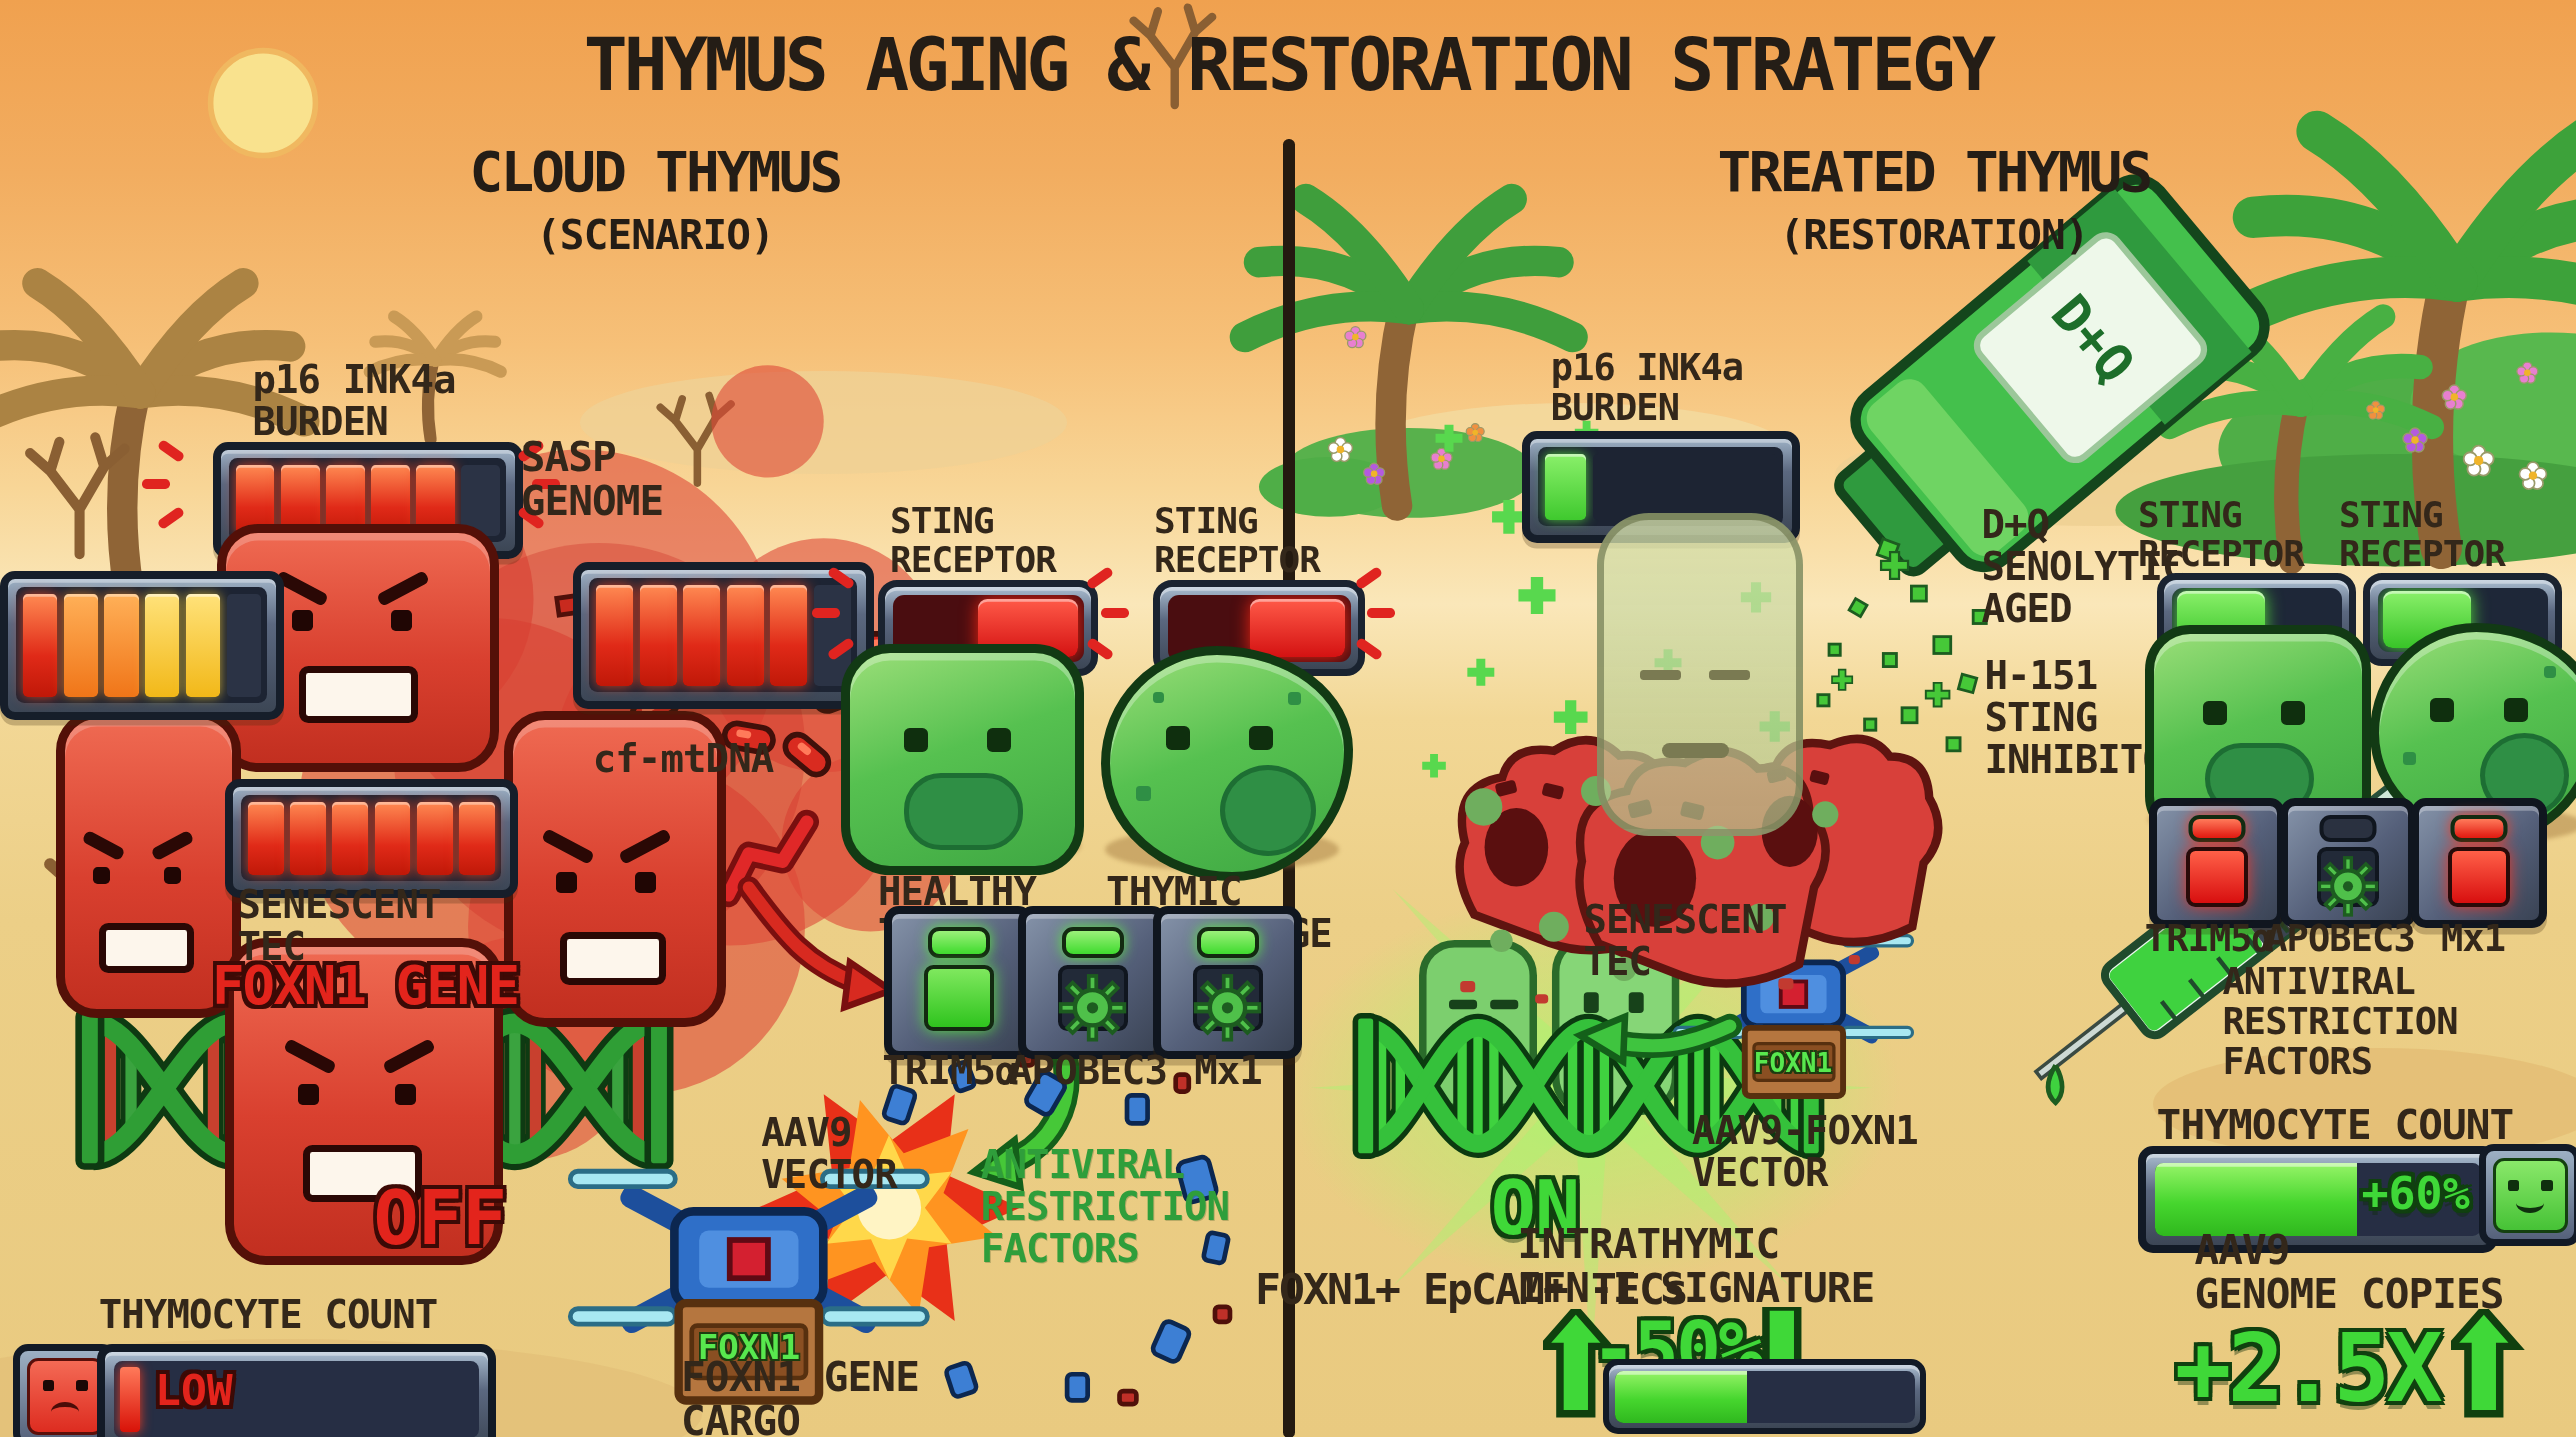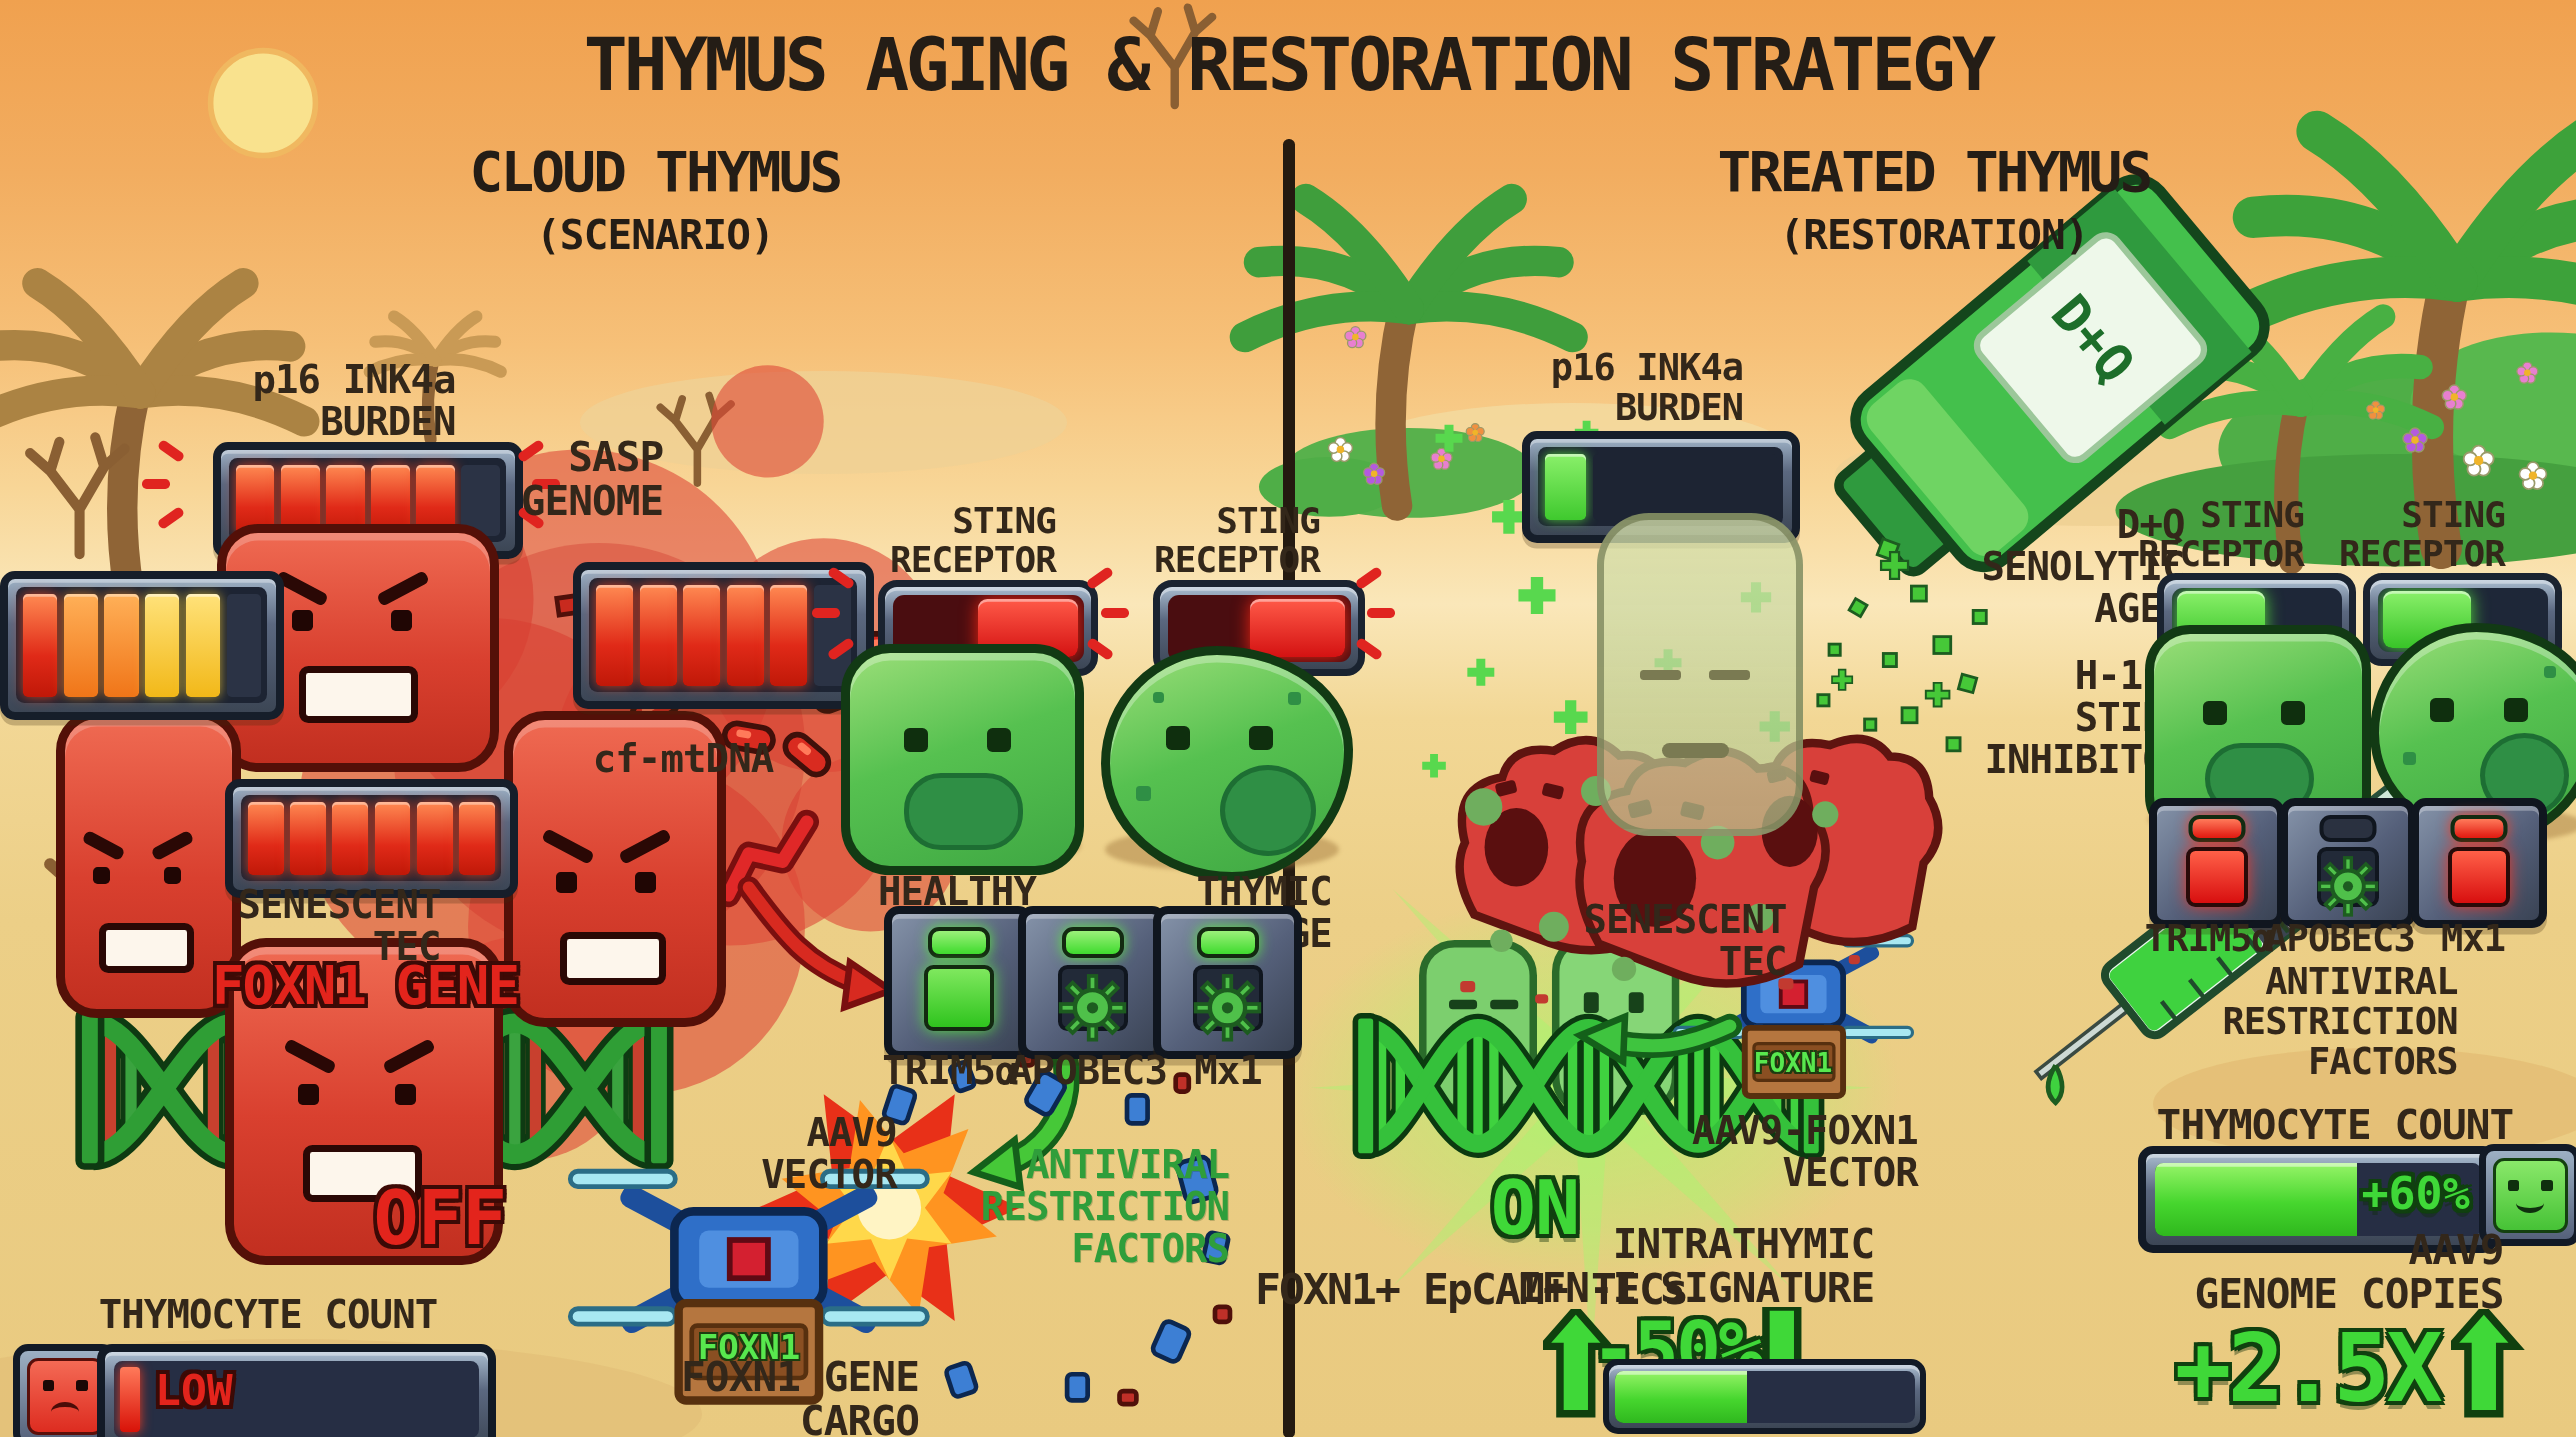--- a/index.html
+++ b/index.html
@@ -1,19 +1,19 @@
 <!DOCTYPE html>
 <html style="font-size:15px"><head>
 <meta charset="utf-8">
 <style>
   html,body{margin:0;padding:0;background:#201a12}
   #stage{position:relative;width:2576px;height:1438px;overflow:hidden;
     font-family:"DejaVu Sans Mono","Liberation Mono",monospace;
     background:linear-gradient(180deg,#f0a14f 0%,#f2ad60 12%,#f6c078 24%,#f8d697 34%,#fae7b9 42%,#f2d795 50%,#eccf87 64%,#e9ca80 100%)}
-  .lbl{position:absolute;transform:translateX(-50%);text-align:right;font-weight:700;color:#33271a;line-height:1.08;letter-spacing:-0.9px;white-space:nowrap}
+  .lbl{position:absolute;transform:translateX(-50%);text-align:left;font-weight:700;color:#33271a;line-height:1.08;letter-spacing:-0.9px;white-space:nowrap}
   .ln{display:block}
   .pxg{color:#3fd838;text-shadow:-3.7px 0 #10400f,3.7px 0 #10400f,0 -3.7px #10400f,0 3.7px #10400f,-3.7px -3.7px #10400f,3.7px -3.7px #10400f,-3.7px 3.7px #10400f,3.7px 3.7px #10400f,0 8.4px 0 rgba(15,45,10,.4)}
   .pxr{color:#e3241c;text-shadow:-3.7px 0 #3c0a06,3.7px 0 #3c0a06,0 -3.7px #3c0a06,0 3.7px #3c0a06,-3.7px -3.7px #3c0a06,3.7px -3.7px #3c0a06,-3.7px 3.7px #3c0a06,3.7px 3.7px #3c0a06}
   .grtxt{color:#2f9e3b;text-shadow:0.9px 0.9px 0 rgba(30,70,20,.25)}
   
   .meter{position:absolute;border:8.4px solid #161e2a;border-radius:15px;background:linear-gradient(180deg,#9db0c4,#5b6880 34%,#3c4655);box-shadow:inset 0 3.7px 0 rgba(255,255,255,.35),0 5.6px 0 rgba(60,40,10,.25);padding:8.4px}
   .meter .track{height:100%;background:#1d2433;border-radius:8.4px;display:flex;gap:6.6px;padding:6.6px;box-sizing:border-box}
   .seg{flex:1;border-radius:4.7px;background:#2b3345}
   .seg.r{background:linear-gradient(180deg,#ff8a52,#e02a18 60%,#c01808);box-shadow:inset 0 2.8px 0 rgba(255,255,255,.4),0 0 13px rgba(255,70,30,.8)}
   .seg.o{background:linear-gradient(180deg,#ffb058,#f07518);box-shadow:inset 0 2.8px 0 rgba(255,255,255,.4),0 0 11.2px rgba(255,140,30,.7)}

